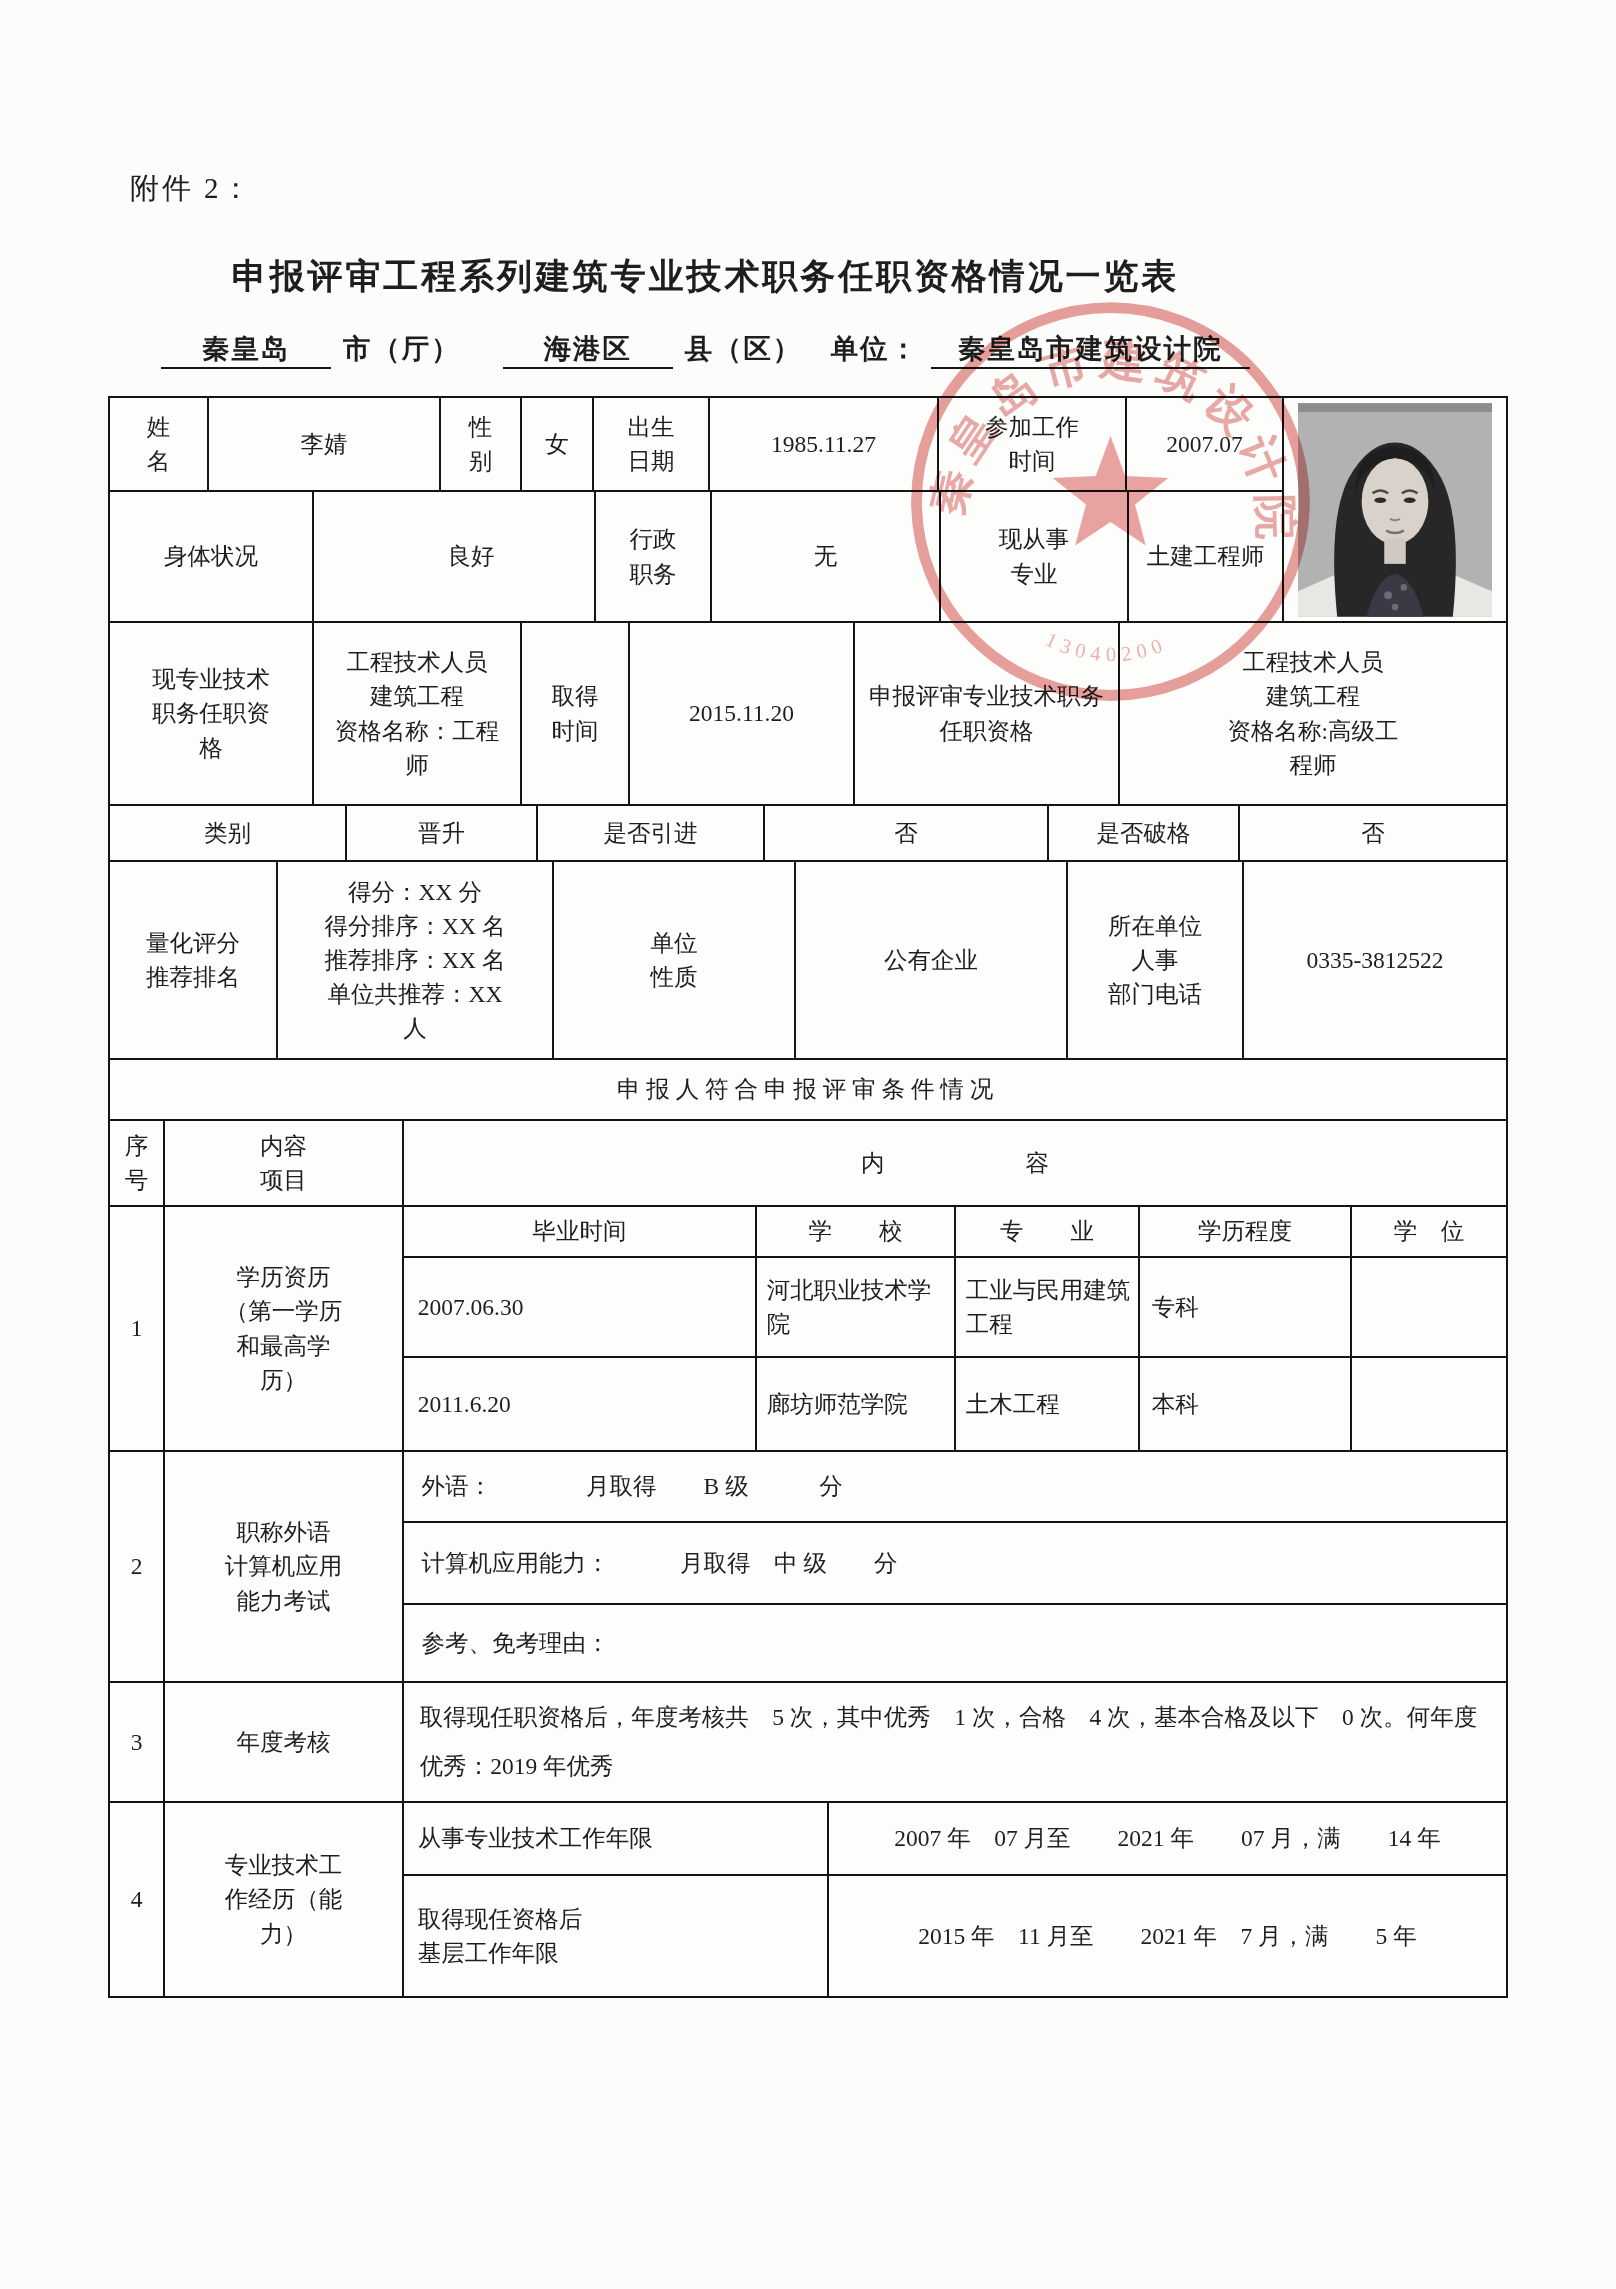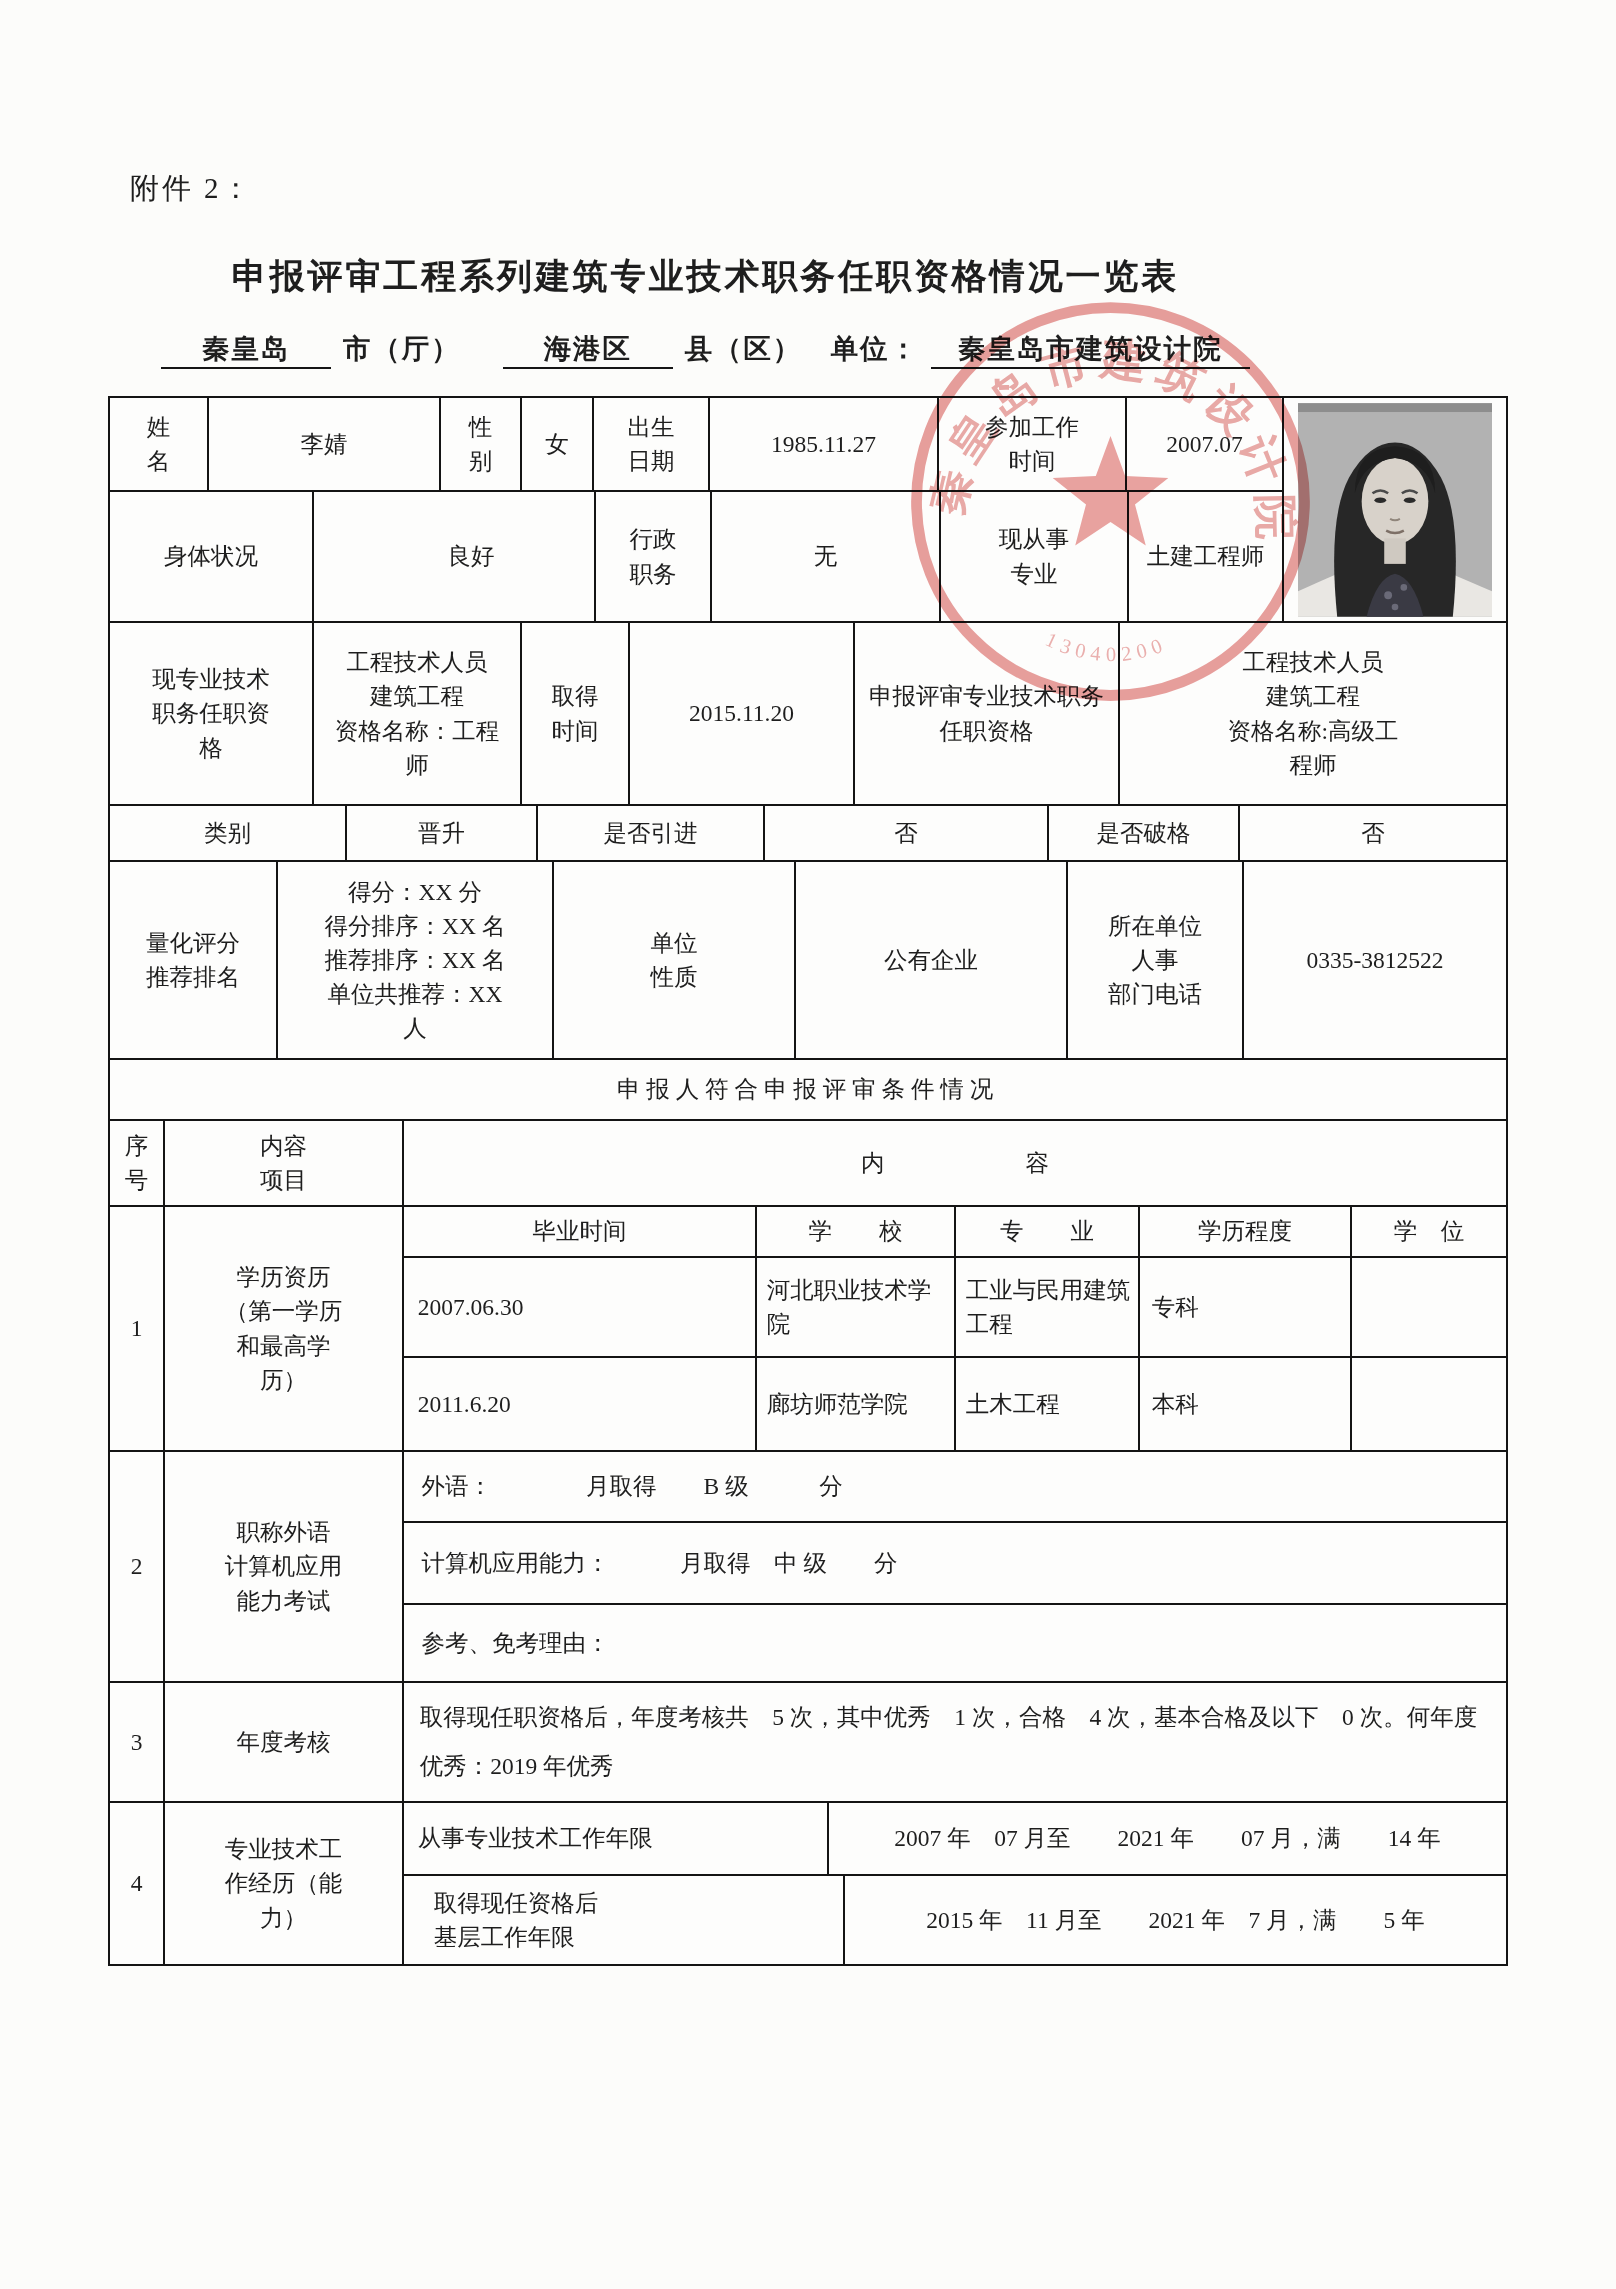--- a/index.html
+++ b/index.html
@@ -234,21 +234,21 @@
     <div class="band">
       <div class="c seqc">4</div>
       <div class="c pre itemc">专业技术工
 作经历（能
 力）</div>
       <div class="content">
         <div class="r" style="height:71px;">
           <div class="c left" style="flex-basis:425px;padding-left:13.7px;">从事专业技术工作年限</div>
           <div class="c lastc">2007 年　07 月至　　2021 年　　07 月，满　　14 年</div>
         </div>
-        <div class="r" style="height:88px;margin-left:16px;">
+        <div class="r" style="height:120px;">
           <div class="c left pre" style="flex-basis:425px;padding-left:13.7px;">取得现任资格后
 基层工作年限</div>
           <div class="c lastc">2015 年　11 月至　　2021 年　7 月，满　　5 年</div>
         </div>
       </div>
     </div>
 
   </div>
 
   <svg class="seal" width="433" height="433" viewBox="0 0 442 442">

